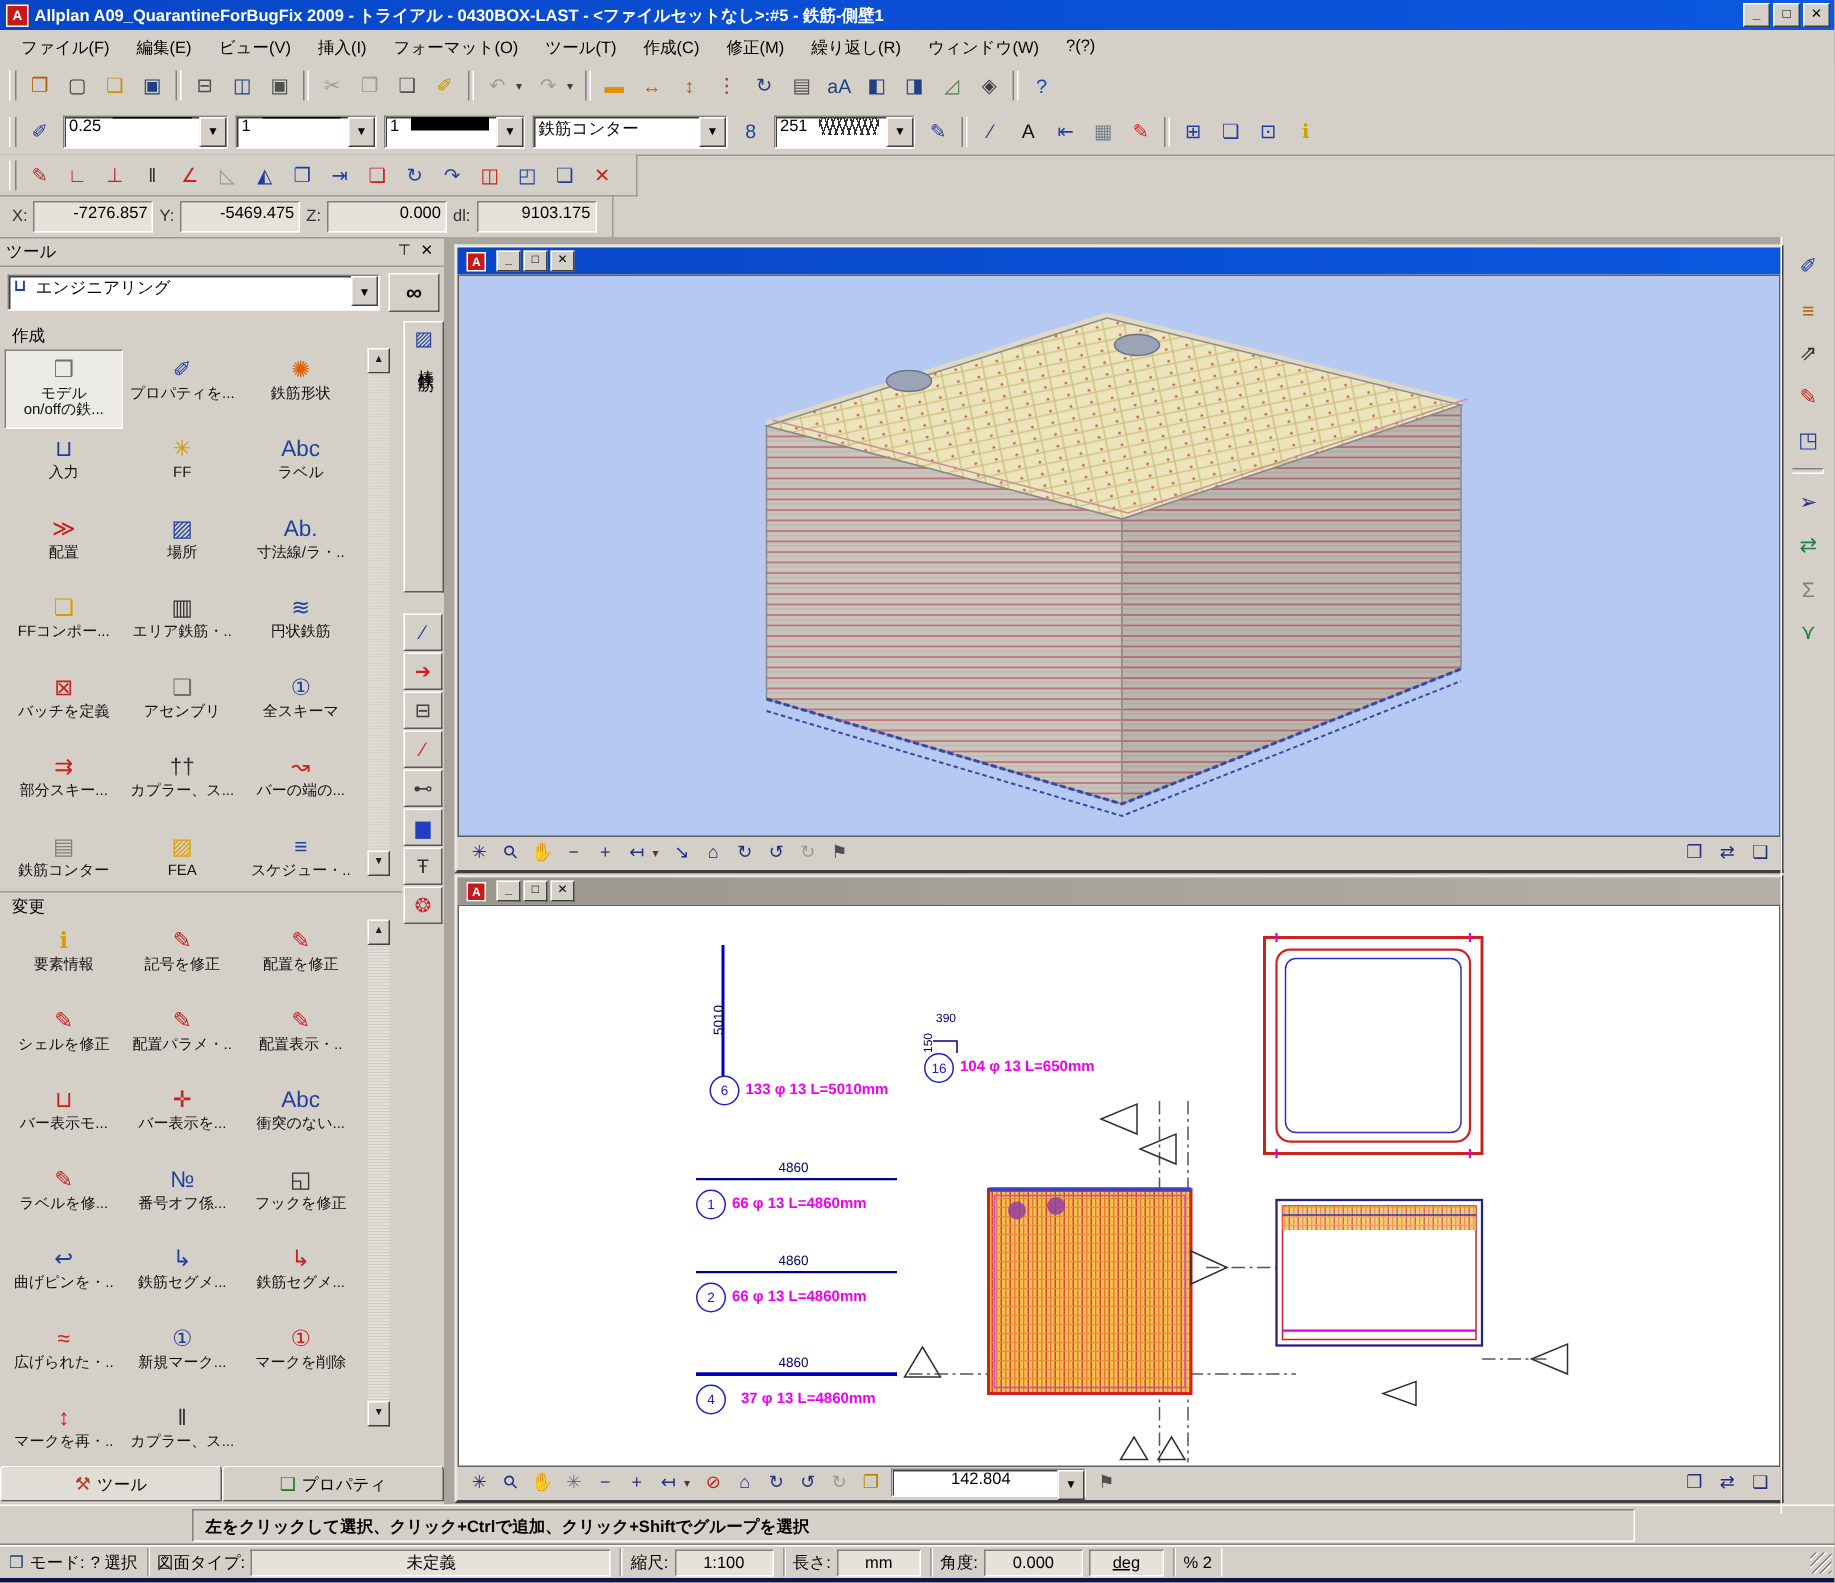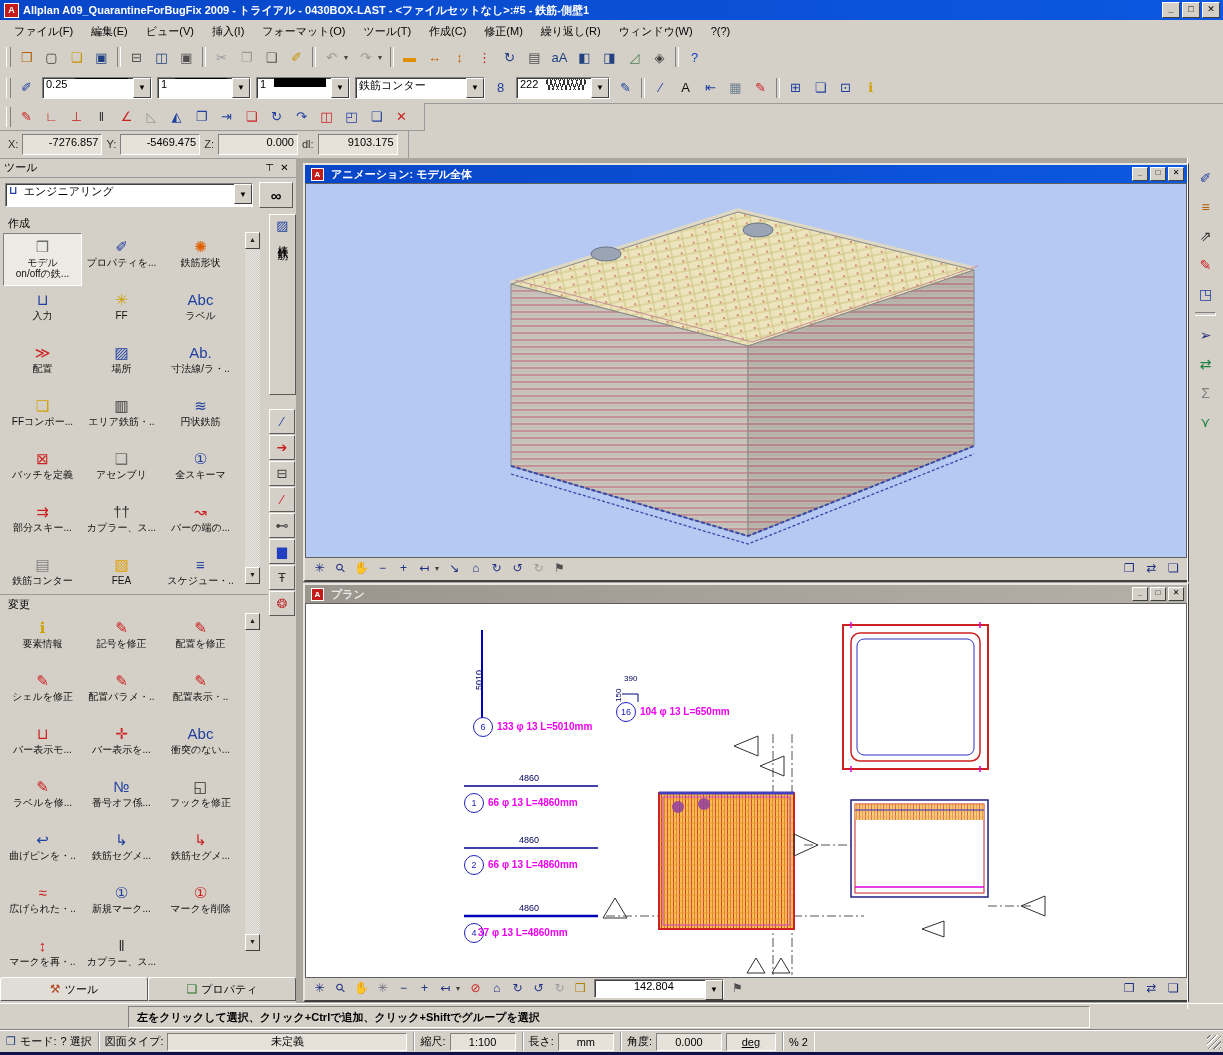--- a/index.html
+++ b/index.html
@@ -215,21 +215,21 @@
     <span class="dbtn">▼</span>
   </span>
   <span class="combo" style="width:128px">
     <span class="val">鉄筋コンター</span>
     <span class="dbtn">▼</span>
   </span>
   <span style="display:flex;align-items:center;">
       <span class="tbbtn" style="color: rgb(32, 64, 160);">8</span>
     </span>
   <span class="combo" style="width:92px">
-    <span class="val">222</span>
+    <span class="val">251</span>
     <span class="lviz hatch"></span>
     <span class="dbtn">▼</span>
   </span>
   <span style="display:flex;align-items:center;">
       <span class="tbbtn" style="color: rgb(32, 64, 160);">✎</span>
       <span class="tbsep"></span>
       <span class="tbbtn" style="color: rgb(32, 64, 160);">∕</span>
       <span class="tbbtn" style="color: rgb(16, 16, 16);">A</span>
       <span class="tbbtn" style="color: rgb(32, 64, 160);">⇤</span>
       <span class="tbbtn" style="color: rgb(112, 128, 144);">▦</span>
@@ -507,21 +507,20 @@
         <span>プロパティ</span>
       </span>
     </div>
   </div>
 
   <div id="mdi">
 
     <div id="win3d" class="mdiwin">
       <div class="mdititle active">
         <span class="applogo" style="width:11px;height:11px;font-size:8px;">A</span>
-        <span class="ttxt">アニメーション: モデル全体</span>
         <span class="winbtns">
           <span class="wbtn">_</span>
           <span class="wbtn">□</span>
           <span class="wbtn">✕</span>
         </span>
       </div>
       <div id="canvas3d" class="mdicontent">
         <svg width="876" height="371" viewBox="0 0 876 371">
           <defs>
             <pattern id="ptTop" width="14" height="8" patternUnits="userSpaceOnUse" patternTransform="rotate(-12)">
@@ -571,21 +570,20 @@
             <span class="tbbtn" style="color: rgb(32, 48, 128);">❒</span>
             <span class="tbbtn" style="color: rgb(32, 48, 128);">⇄</span>
             <span class="tbbtn" style="color: rgb(32, 48, 128);">❏</span>
           </span>
       </div>
     </div>
 
     <div id="winplan" class="mdiwin">
       <div class="mdititle inactive">
         <span class="applogo" style="width:11px;height:11px;font-size:8px;">A</span>
-        <span class="ttxt">プラン</span>
         <span class="winbtns">
           <span class="wbtn">_</span>
           <span class="wbtn">□</span>
           <span class="wbtn">✕</span>
         </span>
       </div>
       <div id="canvasplan" class="mdicontent">
         <svg width="876" height="371" viewBox="0 0 876 371">
           <defs>
             <pattern id="ptWall" width="6" height="6" patternUnits="userSpaceOnUse">
@@ -650,21 +648,21 @@
 
         <span class="callout" style="left:167px;top:113px;">6</span>
         <span class="mgtext" style="left:191px;top:117px;">133 φ 13  L=5010mm</span>
         <span class="callout" style="left:310px;top:98px;">16</span>
         <span class="mgtext" style="left:334px;top:102px;">104 φ 13  L=650mm</span>
         <span class="callout" style="left:158px;top:189px;">1</span>
         <span class="mgtext" style="left:182px;top:193px;">66 φ 13  L=4860mm</span>
         <span class="callout" style="left:158px;top:251px;">2</span>
         <span class="mgtext" style="left:182px;top:255px;">66 φ 13  L=4860mm</span>
         <span class="callout" style="left:158px;top:319px;">4</span>
-        <span class="mgtext" style="left:172px;top:323px;">37 φ 13  L=4860mm</span>
+        <span class="mgtext" style="left:188px;top:323px;">37 φ 13  L=4860mm</span>
       </div>
       <div class="mditb">
         <span style="display:flex;align-items:center;">
             <span class="tbbtn" style="color: rgb(32, 48, 128);">✳</span>
             <span class="tbbtn rot45" style="color: rgb(32, 48, 128);">⚲</span>
             <span class="tbbtn" style="color: rgb(32, 48, 128);">✋</span>
             <span class="tbbtn" style="color: rgb(112, 112, 128);">✳</span>
             <span class="tbbtn" style="color: rgb(32, 48, 128);">−</span>
             <span class="tbbtn" style="color: rgb(32, 48, 128);">+</span>
             <span class="tbbtn" style="color: rgb(32, 48, 128);">↤</span>

